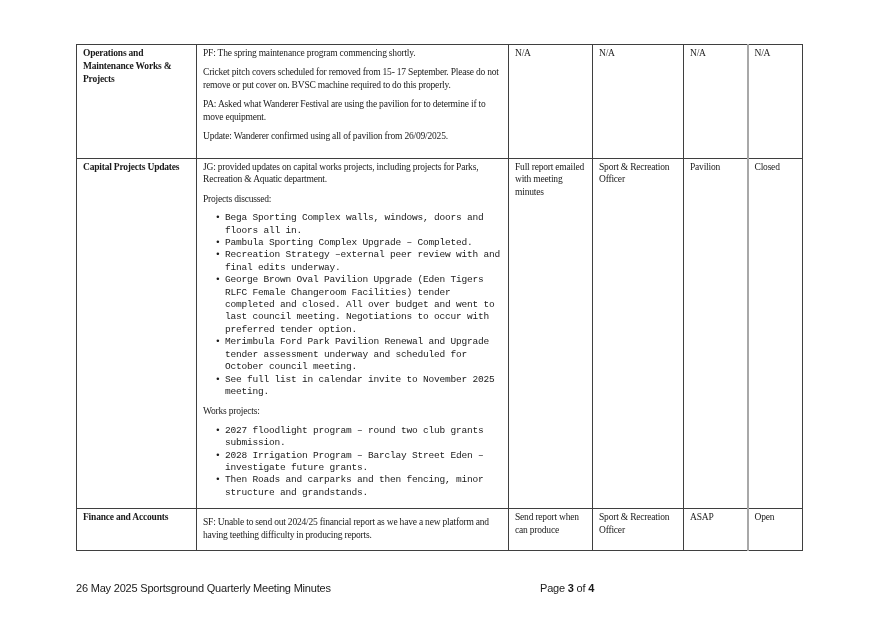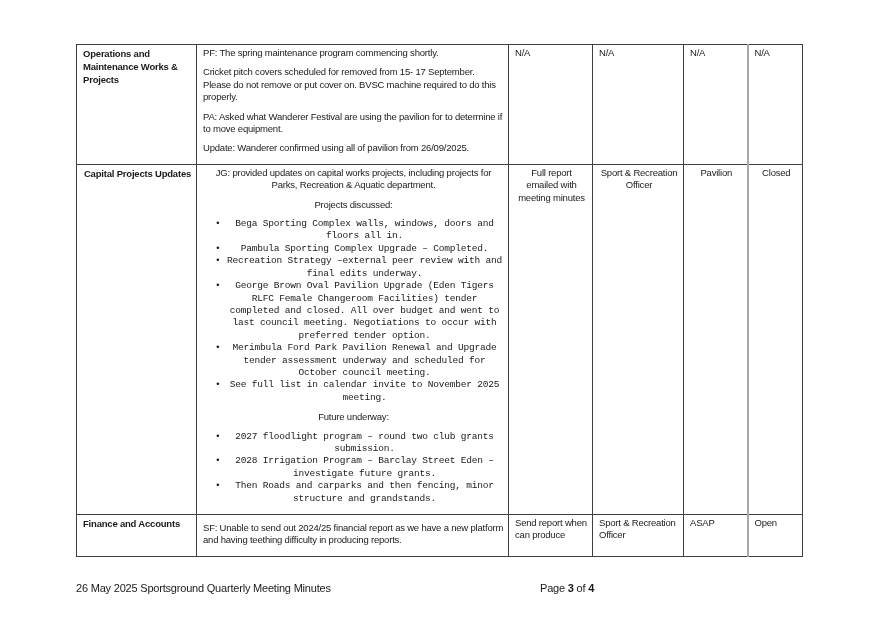--- a/index.html
+++ b/index.html
@@ -22,24 +22,24 @@
     border-collapse:collapse;table-layout:fixed;
   }
   td{
     border:1px solid var(--border);
     vertical-align:top;
     padding:2px 4px 2px 6px;
     font-size:9.5px;line-height:12.4px;letter-spacing:-0.2px;
     overflow:hidden;
   }
   tr.row-0{height:114px;}
-  tr.row-1{height:285px;text-align:center;}
+  tr.row-1{height:285px;}
   tr.row-2{height:31px;padding-left:48px;}
   td.cell-status{border-left:2px solid var(--divider);}
-  td p{margin:0 0 7px 0;}
+  td p{margin:0 0 7px 0;font-family:Liberation Serif, serif;}
   td.cell-topic p{font-weight:bold;margin:0;line-height:13px;}
   ul.bullets{margin:0 0 7px 0;padding:0 0 0 12px;list-style:none;font-family:Liberation Mono, monospace;}
   ul.bullets li{position:relative;padding-left:10px;margin:0;}
   ul.bullets li::before{content:"\2022";position:absolute;left:0;top:0;}
   tr.row-2 td.cell-discussion p{margin-top:5px;}
 
   .footer{
     position:absolute;left:76px;top:582px;width:726px;height:16px;
     font-size:11px;line-height:13px;letter-spacing:-0.2px;
   }
@@ -93,21 +93,21 @@
             <p>JG: provided updates on capital works projects, including projects for Parks, Recreation &amp; Aquatic department.</p>
             <p>Projects discussed:</p>
             <ul class="bullets">
               <li>Bega Sporting Complex walls, windows, doors and floors all in.</li>
               <li>Pambula Sporting Complex Upgrade – Completed.</li>
               <li>Recreation Strategy –external peer review with and final edits underway.</li>
               <li>George Brown Oval Pavilion Upgrade (Eden Tigers RLFC Female Changeroom Facilities) tender completed and closed. All over budget and went to last council meeting. Negotiations to occur with preferred tender option.</li>
               <li>Merimbula Ford Park Pavilion Renewal and Upgrade tender assessment underway and scheduled for October council meeting.</li>
               <li>See full list in calendar invite to November 2025 meeting.</li>
             </ul>
-            <p>Future underway:</p>
+            <p>Works projects:</p>
             <ul class="bullets">
               <li>2027 floodlight program – round two club grants submission.</li>
               <li>2028 Irrigation Program – Barclay Street Eden – investigate future grants.</li>
               <li>Then Roads and carparks and then fencing, minor structure and grandstands.</li>
             </ul>
           </td>
           <td class="cell-action">
             <p>Full report emailed with meeting minutes</p>
           </td>
           <td class="cell-responsible">

